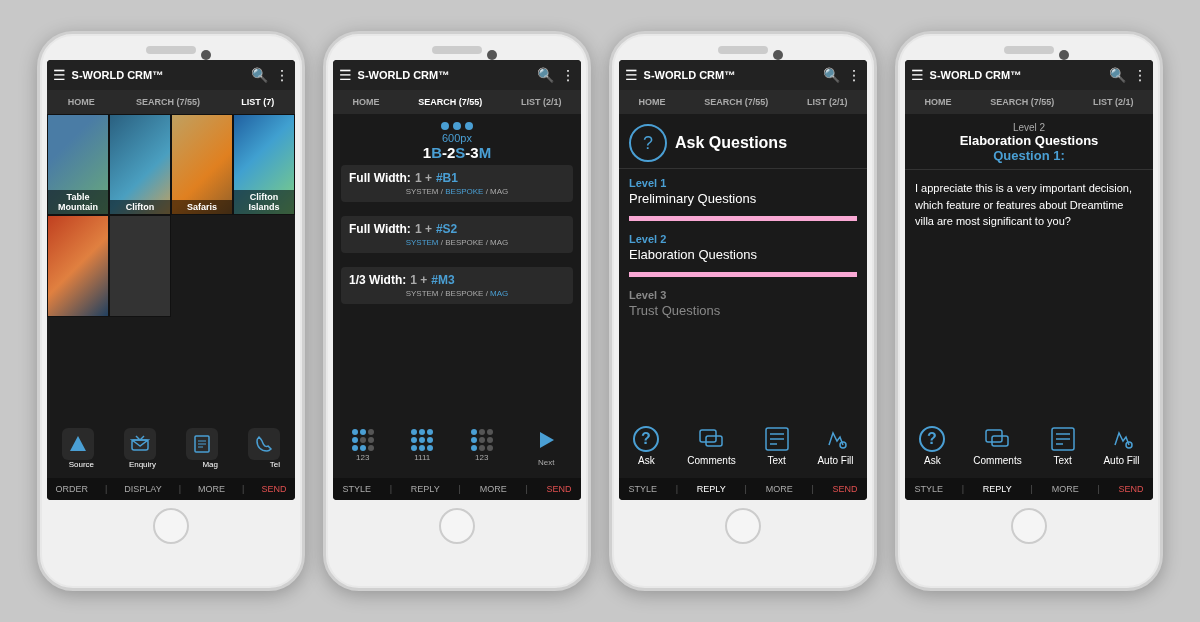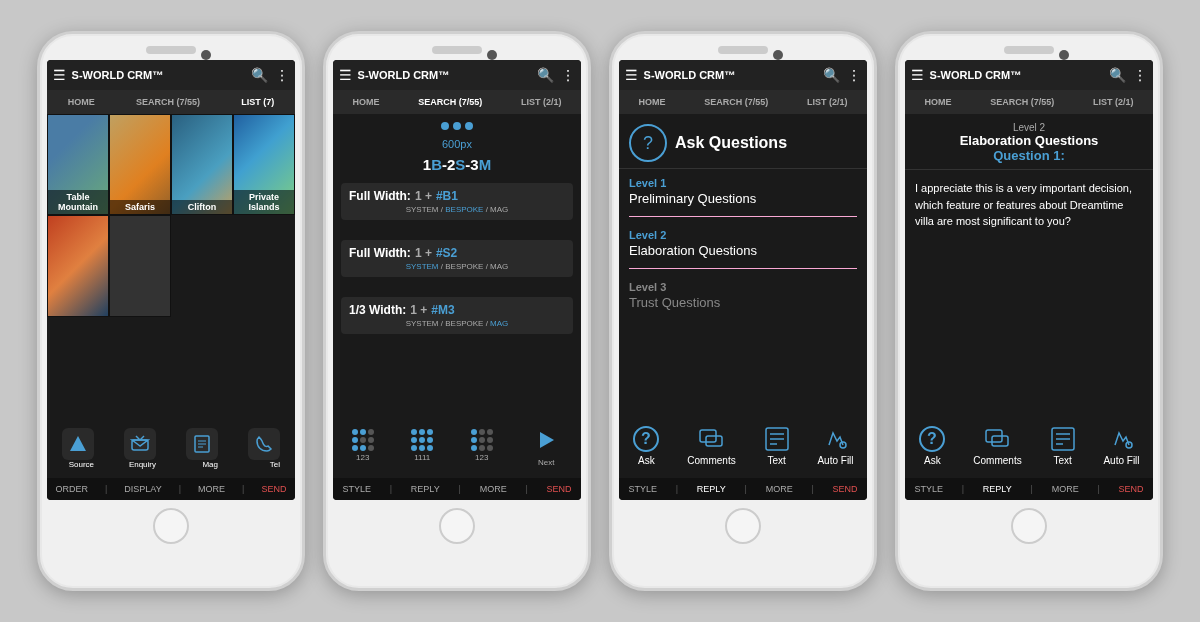--- a/index.html
+++ b/index.html
@@ -203,21 +203,20 @@
     .action-bar-item.red { color: #e05050; }
     .action-bar-sep { color: #555; font-size: 9px; }
 
     
     .style-content {
       flex: 1;
       overflow: hidden;
       padding: 8px 8px 0 8px;
       display: flex;
       flex-direction: column;
-      gap: 6px;
     }
     .style-dots-row {
       display: flex;
       justify-content: center;
       align-items: center;
       gap: 4px;
       margin-bottom: 2px;
     }
     .dot {
       width: 8px;
@@ -328,21 +327,21 @@
       font-weight: bold;
     }
     .ask-levels {
       flex: 1;
       padding: 8px 10px;
       display: flex;
       flex-direction: column;
       gap: 12px;
     }
     .ask-level-item {
-      border-bottom: 1px solid #f9a8d4;
+      border-bottom: 5px solid #f9a8d4;
       padding-bottom: 10px;
     }
     .ask-level-item:last-child { border-bottom: none; }
     .ask-level-num {
       color: #4a9fd4;
       font-size: 11px;
       font-weight: bold;
       margin-bottom: 2px;
     }
     .ask-level-name {
@@ -436,28 +435,28 @@
       <div class="nav-bar">
         <span class="nav-item">HOME</span>
         <span class="nav-item">SEARCH (7/55)</span>
         <span class="nav-item active">LIST (7)</span>
       </div>
 
       <div class="grid-2x3 screen-content">
         <div class="grid-cell img-mountain">
           <div class="grid-cell-label">Table Mountain</div>
         </div>
+        <div class="grid-cell img-clifton">
+          <div class="grid-cell-label">Clifton</div>
+        </div>
         <div class="grid-cell img-safari">
           <div class="grid-cell-label">Safaris</div>
         </div>
-        <div class="grid-cell img-clifton">
-          <div class="grid-cell-label">Clifton</div>
-        </div>
         <div class="grid-cell img-islands">
-          <div class="grid-cell-label">Private Islands</div>
+          <div class="grid-cell-label">Clifton Islands</div>
         </div>
         <div class="grid-cell img-sunset">
         </div>
         <div class="grid-cell img-empty">
         </div>
       </div>
 
       <div class="bottom-icons">
         <div class="bottom-icon-item">
           <div class="bottom-icon-circle">

